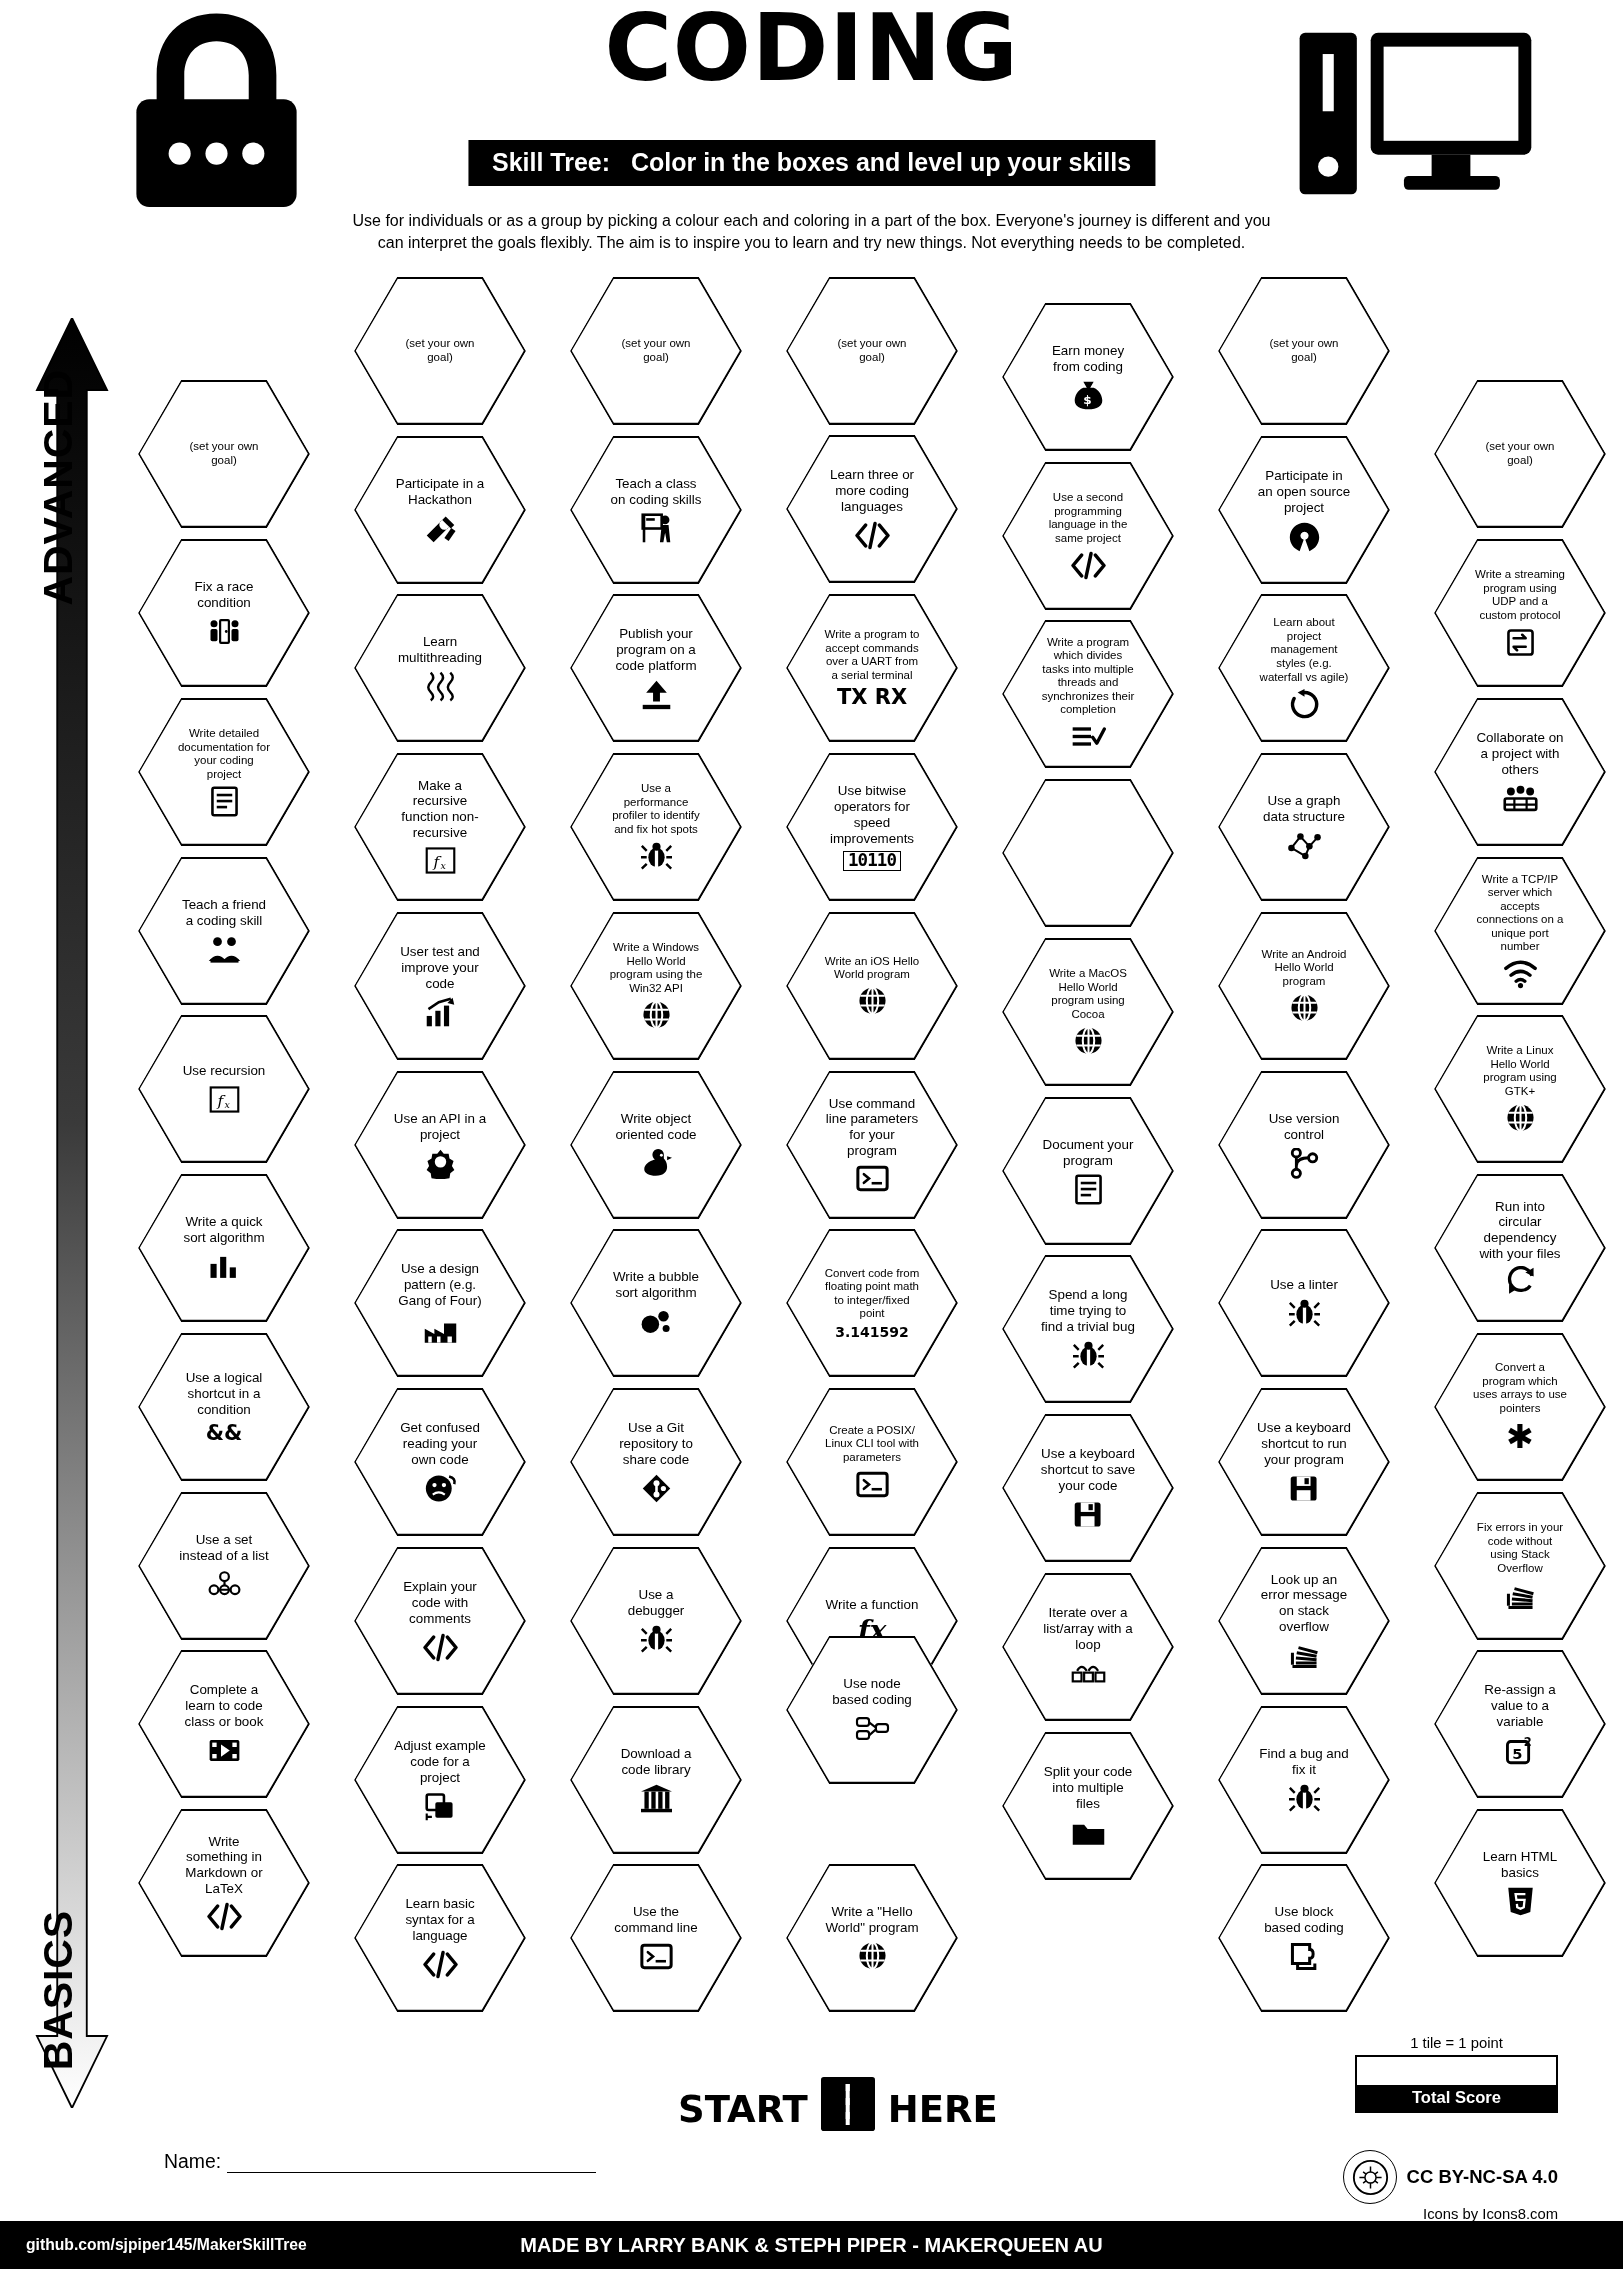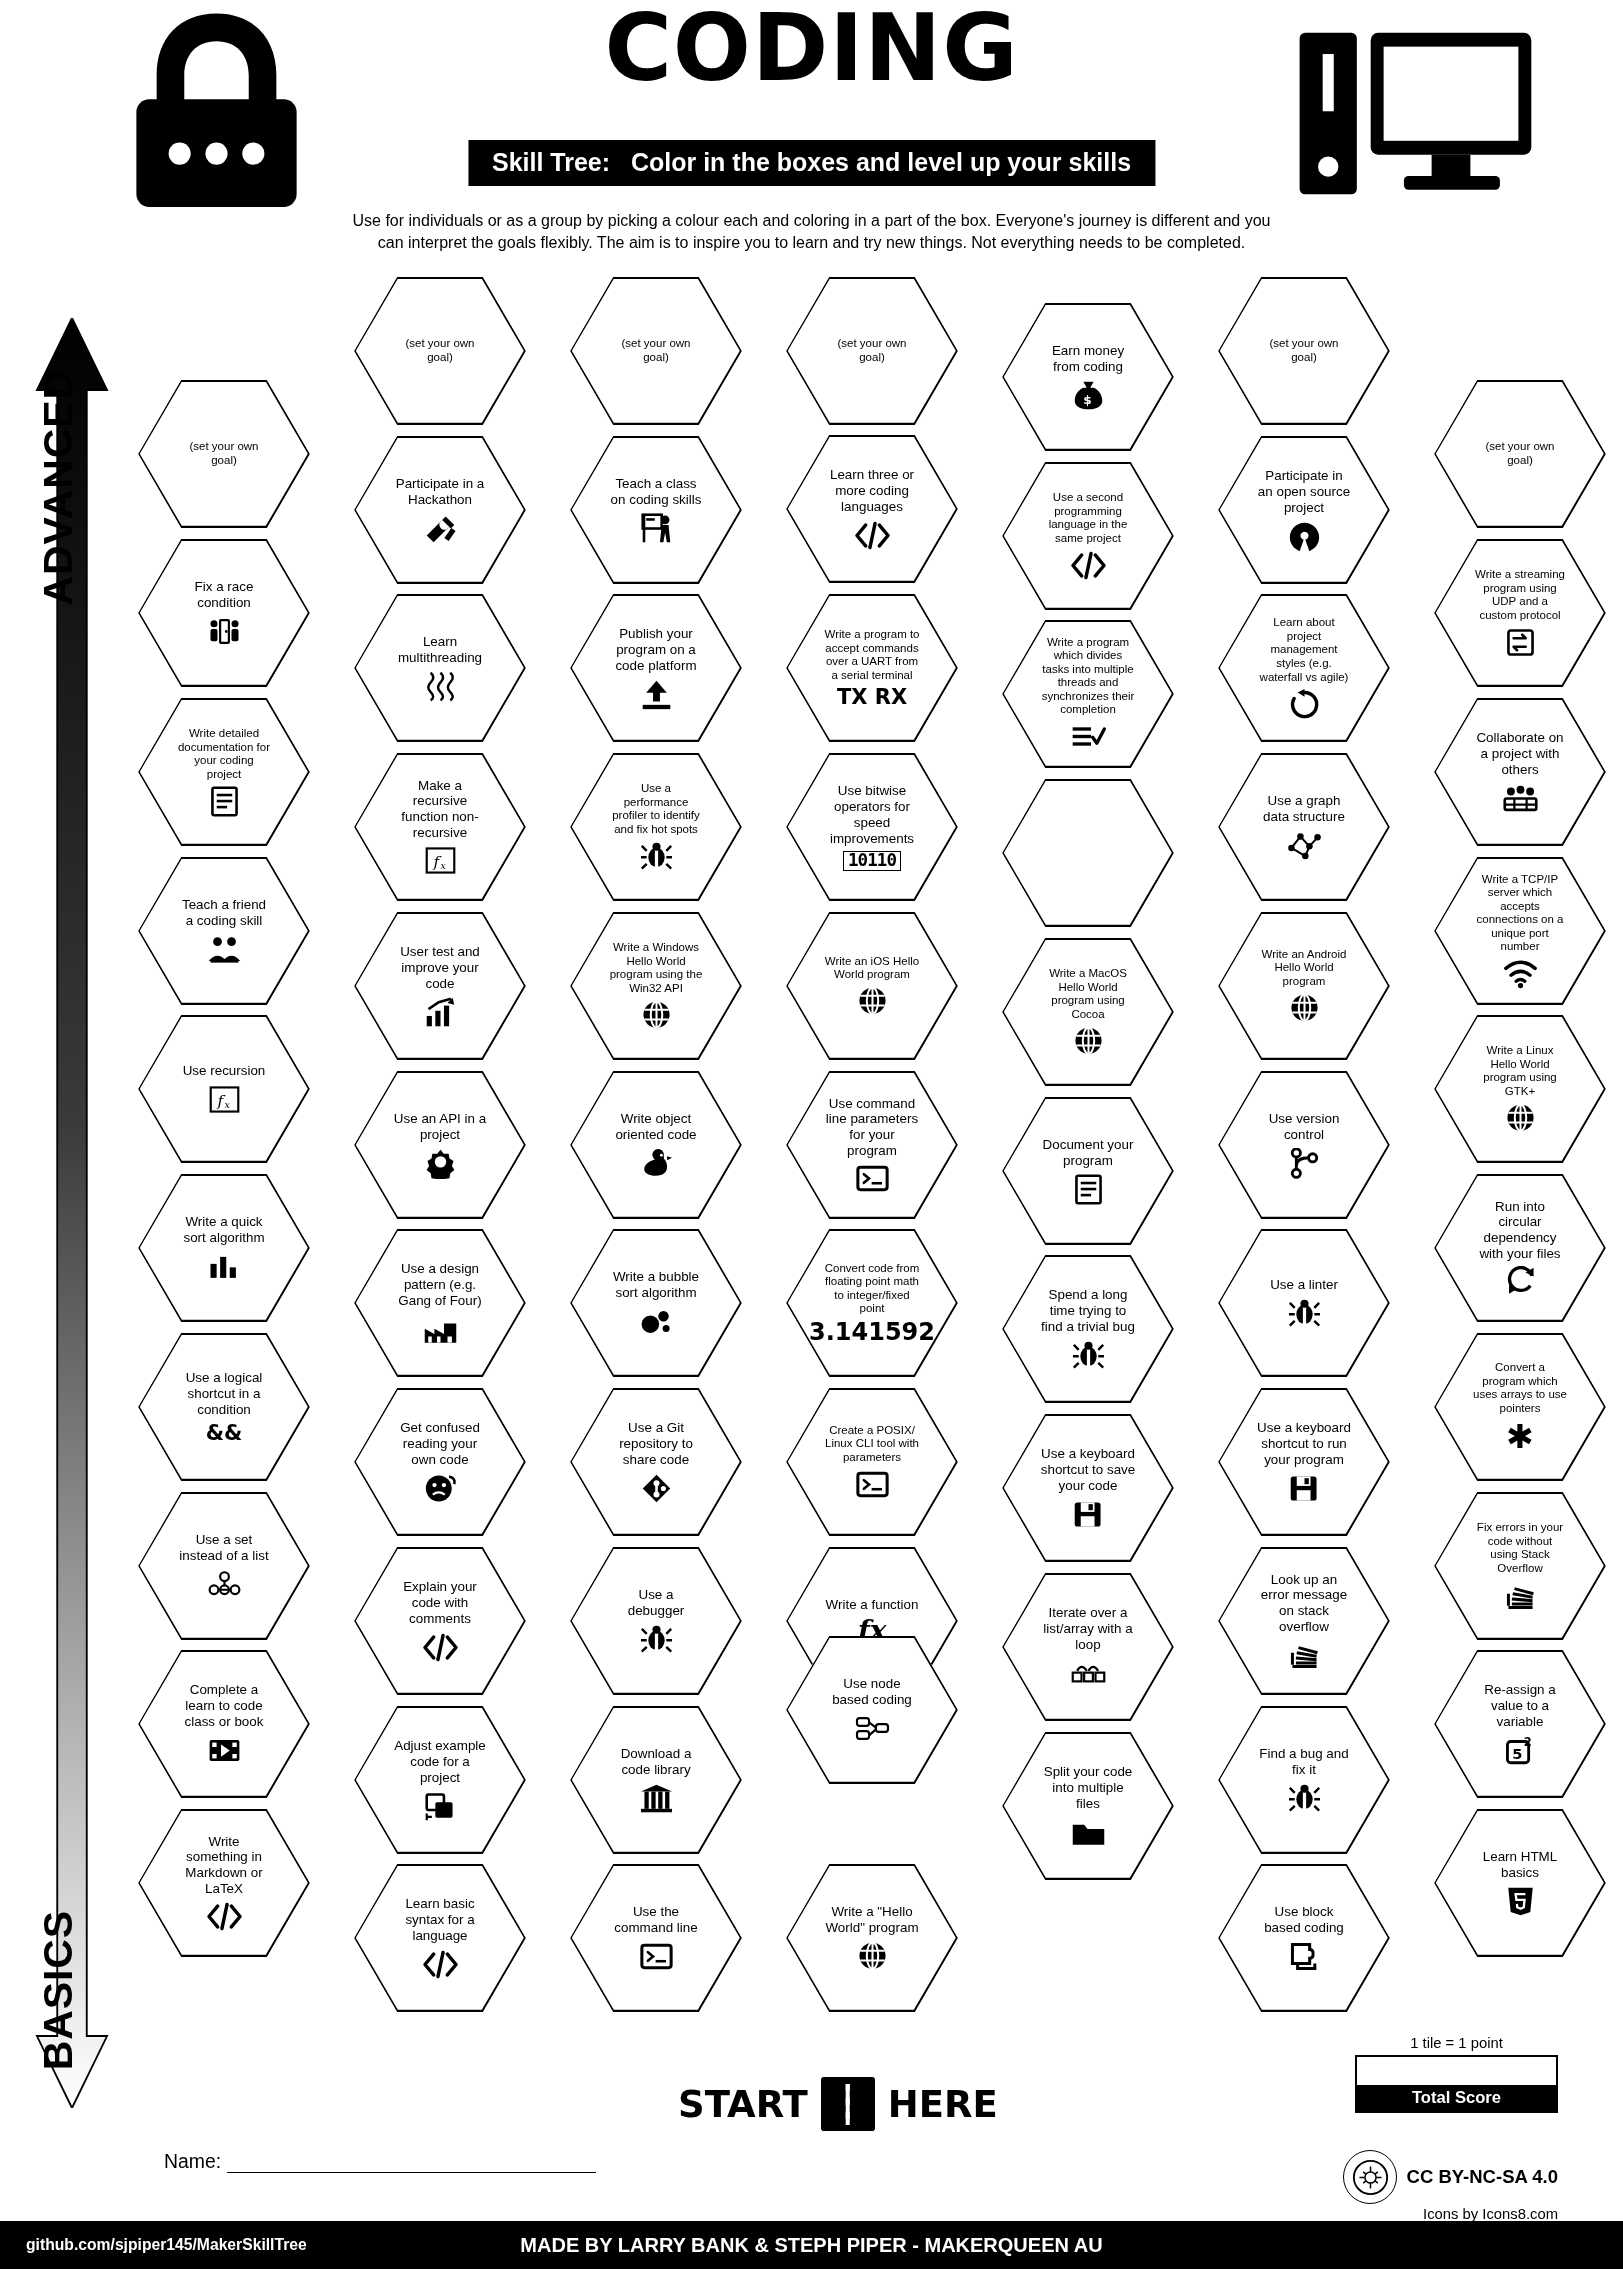--- a/index.html
+++ b/index.html
@@ -147,37 +147,37 @@
     display: flex;
     align-items: center;
     justify-content: center;
   }
   .hex-icon svg { display: block; }
   .hex-icon .txt {
     font-weight: bold;
     font-size: 21px;
     font-family: "DejaVu Sans", sans-serif;
   }
-  .hex-icon .txt.sm { font-size: 24px; }
+  .hex-icon .txt.sm { font-size: 14px; }
   .hex-icon .bits {
     font-weight: bold;
     font-size: 17.5px;
     border: 1.8px solid #000;
     padding: 0 3.7px;
     font-family: "DejaVu Sans Mono", monospace;
     letter-spacing: -0.9px;
   }
 
   
   .start-row {
     position: absolute;
     left: 678px;
     top: 2077px;
     display: flex;
-    align-items: center;
+    align-items: flex-end;
     gap: 13px;
     font-size: 37px;
     font-weight: bold;
     font-family: "DejaVu Sans", sans-serif;
   }
   .start-flag {
     width: 54px; height: 54px;
     background: #000;
     position: relative;
     border-radius: 2.8px;

